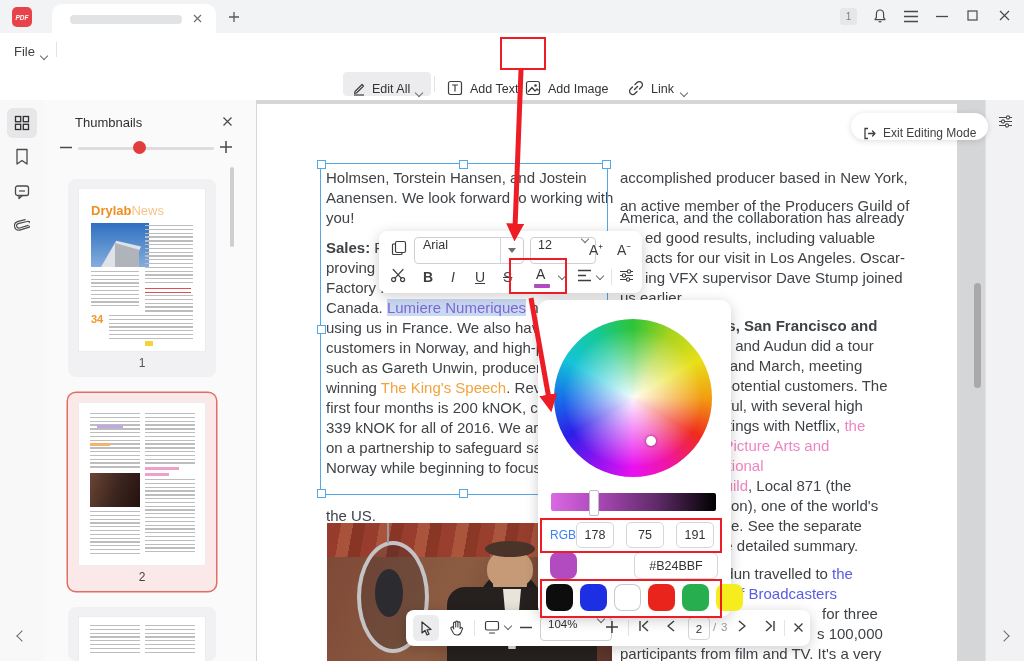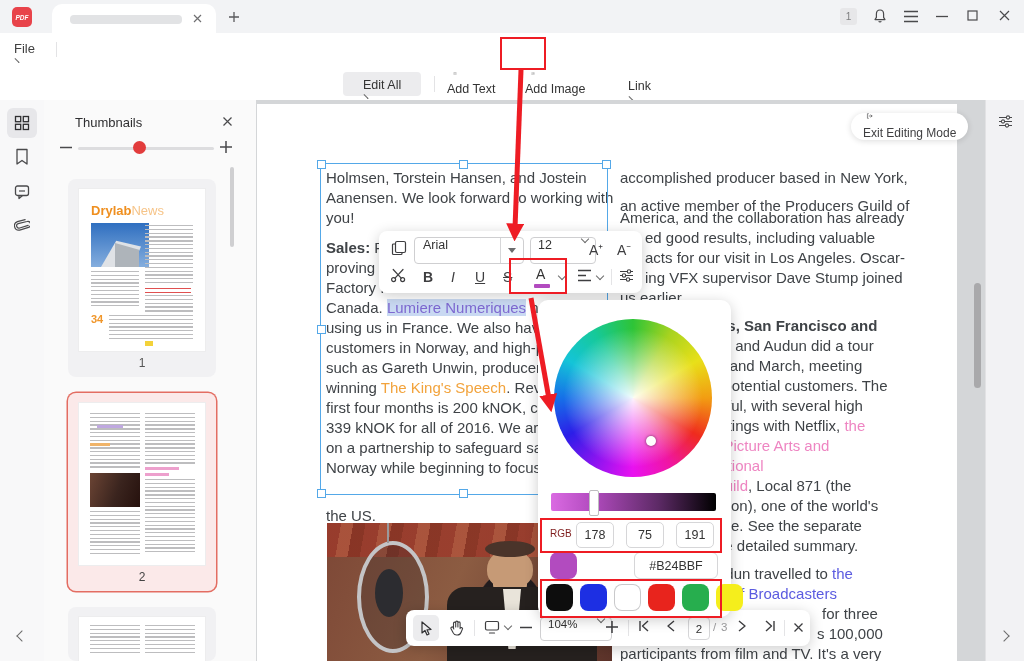--- a/index.html
+++ b/index.html
@@ -1,19 +1,19 @@
 <!DOCTYPE html>
 <html><head>
 <meta charset="utf-8">
 <style>
   html,body{margin:0;padding:0;}
   body{width:1024px;height:661px;position:relative;overflow:hidden;background:#fff;
        font-family:"Liberation Sans",sans-serif;-webkit-font-smoothing:antialiased;color:#3c3c3c;}
   .abs{position:absolute;}
-  .row{display:flex;align-items:flex-start;flex-direction:column;}
+  .row{display:flex;align-items:flex-end;}
   svg.ic{display:block;}
   .chev{display:inline-block;width:5px;height:5px;border-right:1.4px solid #6b6b6b;border-bottom:1.4px solid #6b6b6b;transform:rotate(45deg);margin-top:-2px;}
   .chev.right{transform:rotate(-45deg);}
   .chev.left{transform:rotate(135deg);}
   
   #tabstrip{left:0;top:0;width:1024px;height:33px;background:#f2f3f5;}
   #tab{left:52px;top:4px;width:164px;height:29px;background:#fff;border-radius:10px 10px 0 0;}
   #menubar{left:0;top:33px;width:1024px;height:33px;background:#fff;}
   #ribbon{left:0;top:66px;width:1024px;height:34px;background:#fff;border-bottom:1px solid #e7e7e9;}
   .menuitem{font-size:13px;color:#404040;}
@@ -114,21 +114,21 @@
       <circle cx="7" cy="7" r="4.6" fill="none" stroke="#4a4a4c" stroke-width="1.3"></circle>
       <path d="M10.5 10.5 L14 14" stroke="#4a4a4c" stroke-width="1.3" stroke-linecap="round"></path>
     </svg>
   <svg class="ic abs" style="left:1003px;top:43px;" width="16" height="13" viewBox="0 0 16 13">
       <rect x="1" y="1" width="14" height="11" rx="1.5" fill="none" stroke="#4a4a4c" stroke-width="1.2"></rect>
       <path d="M1.5 2 L8 7.5 L14.5 2" fill="none" stroke="#4a4a4c" stroke-width="1.2"></path>
     </svg>
 </div>
 
 <div class="abs" id="ribbon">
-  <div class="abs row" style="left:343px;top:6px;height:24px;padding:0 20px;background:#ececee;border-radius:4px;gap:6px;">
+  <div class="abs row" style="left:343px;top:6px;height:24px;padding:0 9px;background:#ececee;border-radius:4px;gap:6px;">
     <svg class="ic" width="14" height="14" viewBox="0 0 14 14">
         <path d="M3 9.5 L10 2.5 L11.5 4 L4.5 11 L2.6 11.4 Z" fill="none" stroke="#3e3e40" stroke-width="1.2" stroke-linejoin="round"></path>
         <path d="M2 13 H12" stroke="#3e3e40" stroke-width="1.2"></path>
       </svg>
     <span style="font-size:12.5px;color:#333;">Edit All</span>
     <span class="chev"></span>
   </div>
   <div class="abs" style="left:434px;top:10px;width:1px;height:16px;background:#e3e3e5;"></div>
   <div class="abs row" style="left:447px;top:6px;height:24px;gap:7px;">
     <svg class="ic" width="16" height="16" viewBox="0 0 16 16">
@@ -377,21 +377,21 @@
     </span>
 </div>
 
 <div class="abs floatpanel" style="left:538px;top:300px;width:193px;height:317px;border-radius:10px;z-index:30;">
   <div class="abs" style="left:16px;top:19px;width:158px;height:158px;border-radius:50%;
        background:radial-gradient(circle at 50% 50%, rgba(255,255,255,.95) 0%, rgba(255,255,255,0) 62%),
        conic-gradient(from 0deg, #2ec437, #a8d31f, #e8e019, #f29d12, #ef2b1e, #f016a0, #e911f0, #8d14f0, #2c1ee8, #1670e8, #14c4d8, #16c998, #2ec437);"></div>
   <div class="abs" style="left:108px;top:136px;width:10px;height:10px;border-radius:50%;background:#fff;box-shadow:0 0 3px rgba(0,0,0,.55);"></div>
   <div class="abs" style="left:13px;top:193px;width:165px;height:18px;border-radius:2px;background:linear-gradient(to right,#da6ae2,#b24bbf 25%,#5d2a66 65%,#000);"></div>
   <div class="abs" style="left:51px;top:190px;width:8px;height:24px;background:#fff;border:1px solid #bdbdbf;border-radius:2px;"></div>
-  <span class="abs" style="left:12px;top:228px;font-size:10px;color:#7f1d1d;">RGB</span>
+  <span class="abs" style="left:12px;top:228px;font-size:12px;color:#3b82f6;">RGB</span>
   <div class="numfield" style="left:38px;top:222px;">178</div>
   <div class="numfield" style="left:88px;top:222px;">75</div>
   <div class="numfield" style="left:138px;top:222px;">191</div>
   <div class="swatch" style="left: 12px; top: 252px; background-color: rgb(178, 75, 191);"></div>
   <div class="abs" style="left:96px;top:252px;width:82px;height:25px;border:1px solid #d6d6d8;border-radius:6px;display:flex;align-items:center;justify-content:center;font-size:12.5px;color:#333;">#B24BBF</div>
   <div class="swatch" style="left: 8px; top: 284px; background-color: rgb(13, 13, 13);"></div>
   <div class="swatch" style="left: 42px; top: 284px; background-color: rgb(29, 47, 227);"></div>
   <div class="swatch" style="left: 76px; top: 284px; box-shadow: rgb(201, 201, 203) 0px 0px 0px 1px inset; background-color: rgb(255, 255, 255);"></div>
   <div class="swatch" style="left: 110px; top: 284px; background-color: rgb(232, 36, 29);"></div>
   <div class="swatch" style="left: 144px; top: 284px; background-color: rgb(39, 174, 78);"></div>

